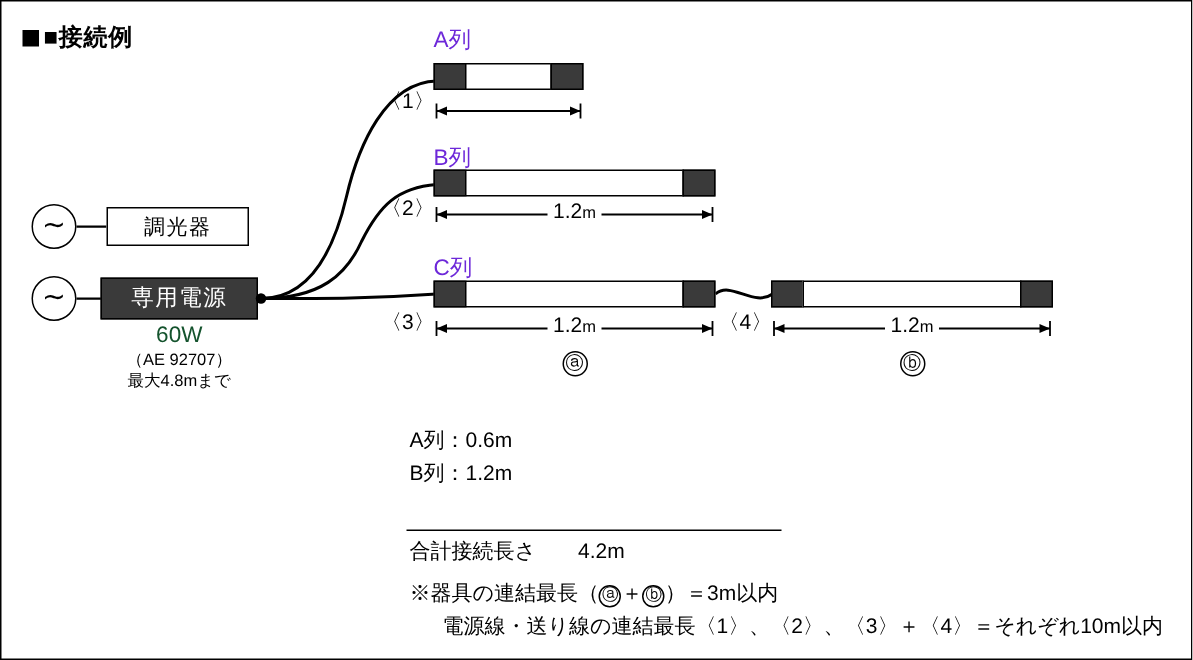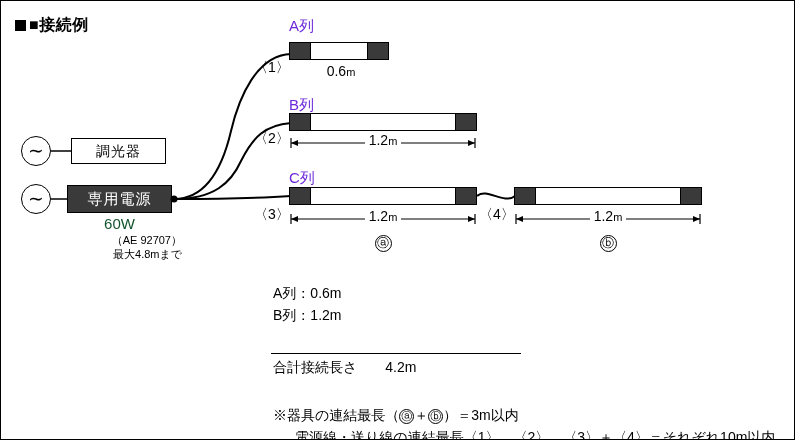--- a/index.html
+++ b/index.html
@@ -46,21 +46,21 @@
     color: #000;
   }
   .dim-text {
     font-size: 14px;
     color: #000;
   }
   .dim-text .unit { font-size: 11px; }
   .small-note {
     font-size: 11px;
     color: #000;
-    text-align: right;
+    text-align: center;
     line-height: 1.35;
   }
   .pwr-box {
     box-sizing: border-box;
     border: 1px solid #000;
     background: #3a3a3a;
     color: #fff;
     font-size: 15px;
     text-align: center;
     line-height: 26px;
@@ -126,21 +126,20 @@
     line-height: 15px;
     text-align: center;
   }
   .hr-note {
     border-top: 1px solid #000;
   }
   .note-text {
     font-size: 14px;
     color: #000;
     line-height: 1.5;
-    margin-top: 20px;
   }
   .note-indent { padding-left: 22px; }
   svg { display: block; }
 </style>
 </head>
 <body>
 
 <div id="page">
 
   <div class="abs title">
@@ -184,21 +183,20 @@
   <div class="abs fixture" style="left:309px; top:41px; width:58px;"></div>
   <div class="abs cap" style="left:366px; top:41px; width:22px;"></div>
 
   <svg class="abs" style="left:286px; top:66px;" width="108" height="14">
     <line x1="4" y1="7" x2="100" y2="7" stroke="#000" stroke-width="1.2"></line>
     <polygon points="4,7 11,4 11,10" fill="#000"></polygon>
     <polygon points="100,7 93,4 93,10" fill="#000"></polygon>
     <line x1="4" y1="2" x2="4" y2="12" stroke="#000" stroke-width="1.2"></line>
     <line x1="100" y1="2" x2="100" y2="12" stroke="#000" stroke-width="1.2"></line>
   </svg>
-  <div class="abs dim-text" style="left:286px; top:62px; width:108px; text-align:center; background:#fff;"><span>0.6</span><span class="unit">m</span></div>
 
   <div class="abs row-label" style="left:288px; top:95px;">B列</div>
   <div class="abs paren-label" style="left:253px; top:129px;">〈2〉</div>
   <div class="abs cap" style="left:288px; top:112px; width:22px;"></div>
   <div class="abs fixture" style="left:309px; top:112px; width:146px;"></div>
   <div class="abs cap" style="left:454px; top:112px; width:22px;"></div>
   <svg class="abs" style="left:286px; top:135px;" width="196" height="14">
     <line x1="4" y1="7" x2="188" y2="7" stroke="#000" stroke-width="1.2"></line>
     <polygon points="4,7 11,4 11,10" fill="#000"></polygon>
     <polygon points="188,7 181,4 181,10" fill="#000"></polygon>

